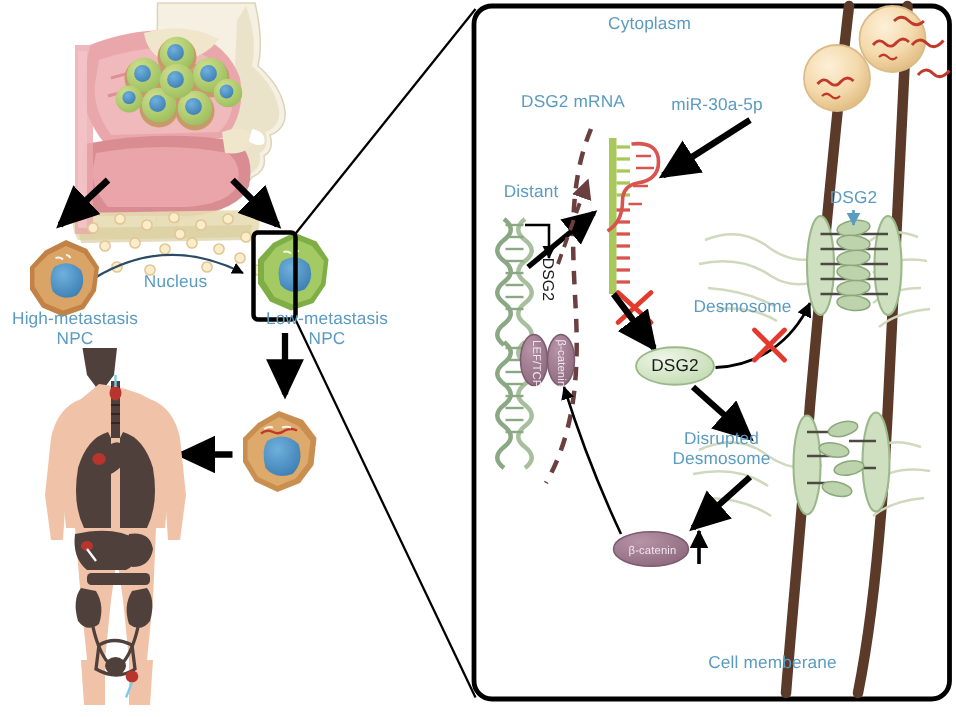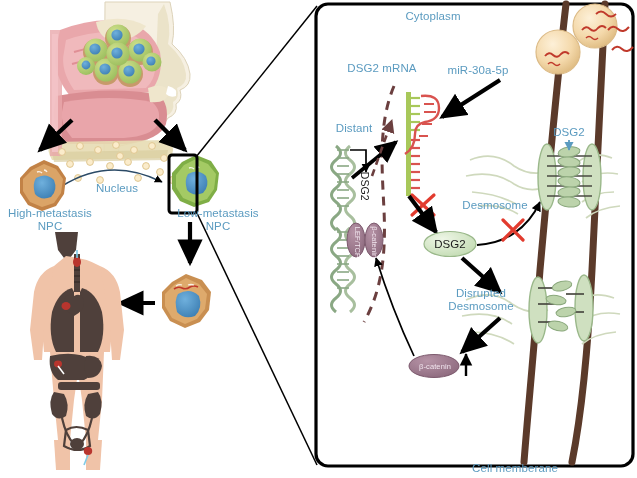--- a/index.html
+++ b/index.html
@@ -471,15 +471,15 @@
 <div class="lbl" style="left:546px;top:126px;width:46px;">DSG2</div>
 
 <div class="lbl" style="left:452px;top:199px;width:86px;">Desmosome</div>
 
 <div class="lbl" style="left:434px;top:287px;width:94px;">Disrupted
 Desmosome</div>
 
 <div class="lbl" style="left:414px;top:361px;width:42px;font-size:7.5px;
      color:#f2e6ef;">β-catenin</div>
 
-<div class="lbl" style="left:455px;top:462px;width:120px;">Cell memberane</div>
+<div class="lbl" style="left:455px;top:436px;width:120px;">Cell memberane</div>
 
 </div>
 
 </body></html>

